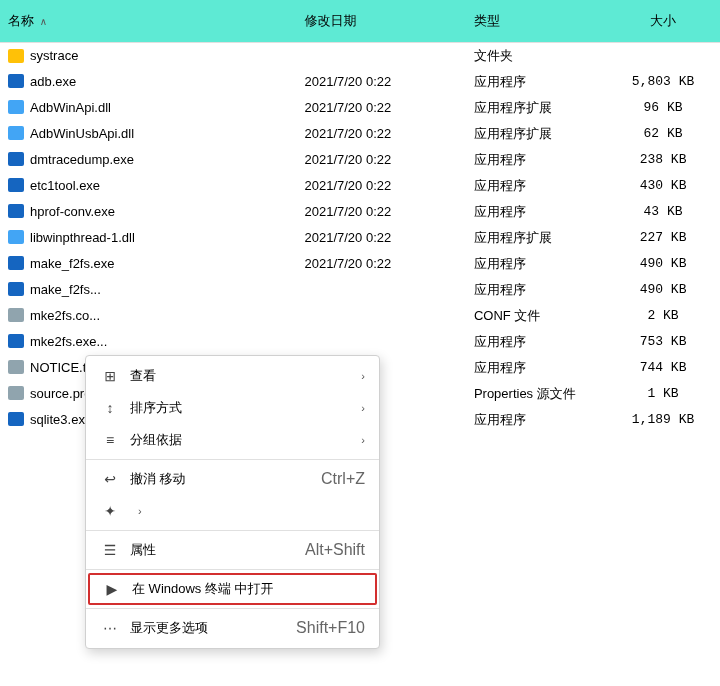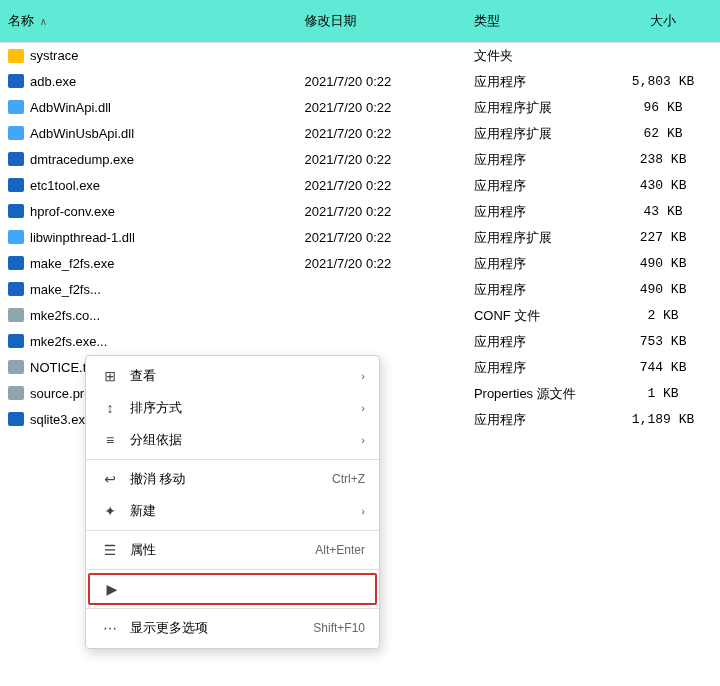--- a/index.html
+++ b/index.html
@@ -108,21 +108,21 @@
       justify-content: center;
       flex-shrink: 0;
     }
 
     .context-menu-item .item-label {
       flex: 1;
     }
 
     .context-menu-item .item-shortcut {
       color: #666;
-      font-size: 12px;
+      font-size: 16px;
       margin-left: 8px;
     }
 
     .context-menu-item .item-arrow {
       color: #555;
       font-size: 11px;
       margin-left: 8px;
     }
 
     .context-menu-separator {
@@ -293,32 +293,32 @@
       <span class="item-arrow">›</span>
     </div>
     <hr class="context-menu-separator">
     <div class="context-menu-item">
       <span class="item-icon" style="font-size:14px;color:#444;">↩</span>
       <span class="item-label">撤消 移动</span>
       <span class="item-shortcut">Ctrl+Z</span>
     </div>
     <div class="context-menu-item">
       <span class="item-icon" style="font-size:14px;color:#444;">✦</span>
-      <span class="item-label">新建</span>
       <span class="item-arrow">›</span>
     </div>
     <hr class="context-menu-separator">
     <div class="context-menu-item">
       <span class="item-icon" style="font-size:14px;color:#444;">☰</span>
       <span class="item-label">属性</span>
-      <span class="item-shortcut">Alt+Enter</span>
+      <span class="item-shortcut">Alt+Shift</span>
     </div>
     <hr class="context-menu-separator">
     <div class="context-menu-item highlighted">
       <span class="item-icon" style="font-size:14px;color:#444;">▶</span>
+      <span class="item-label">在 Windows 终端 中打开</span>
     </div>
     <hr class="context-menu-separator">
     <div class="context-menu-item">
       <span class="item-icon" style="font-size:14px;color:#444;">⋯</span>
       <span class="item-label">显示更多选项</span>
       <span class="item-shortcut">Shift+F10</span>
     </div>
   </div>
 
 </body></html>

